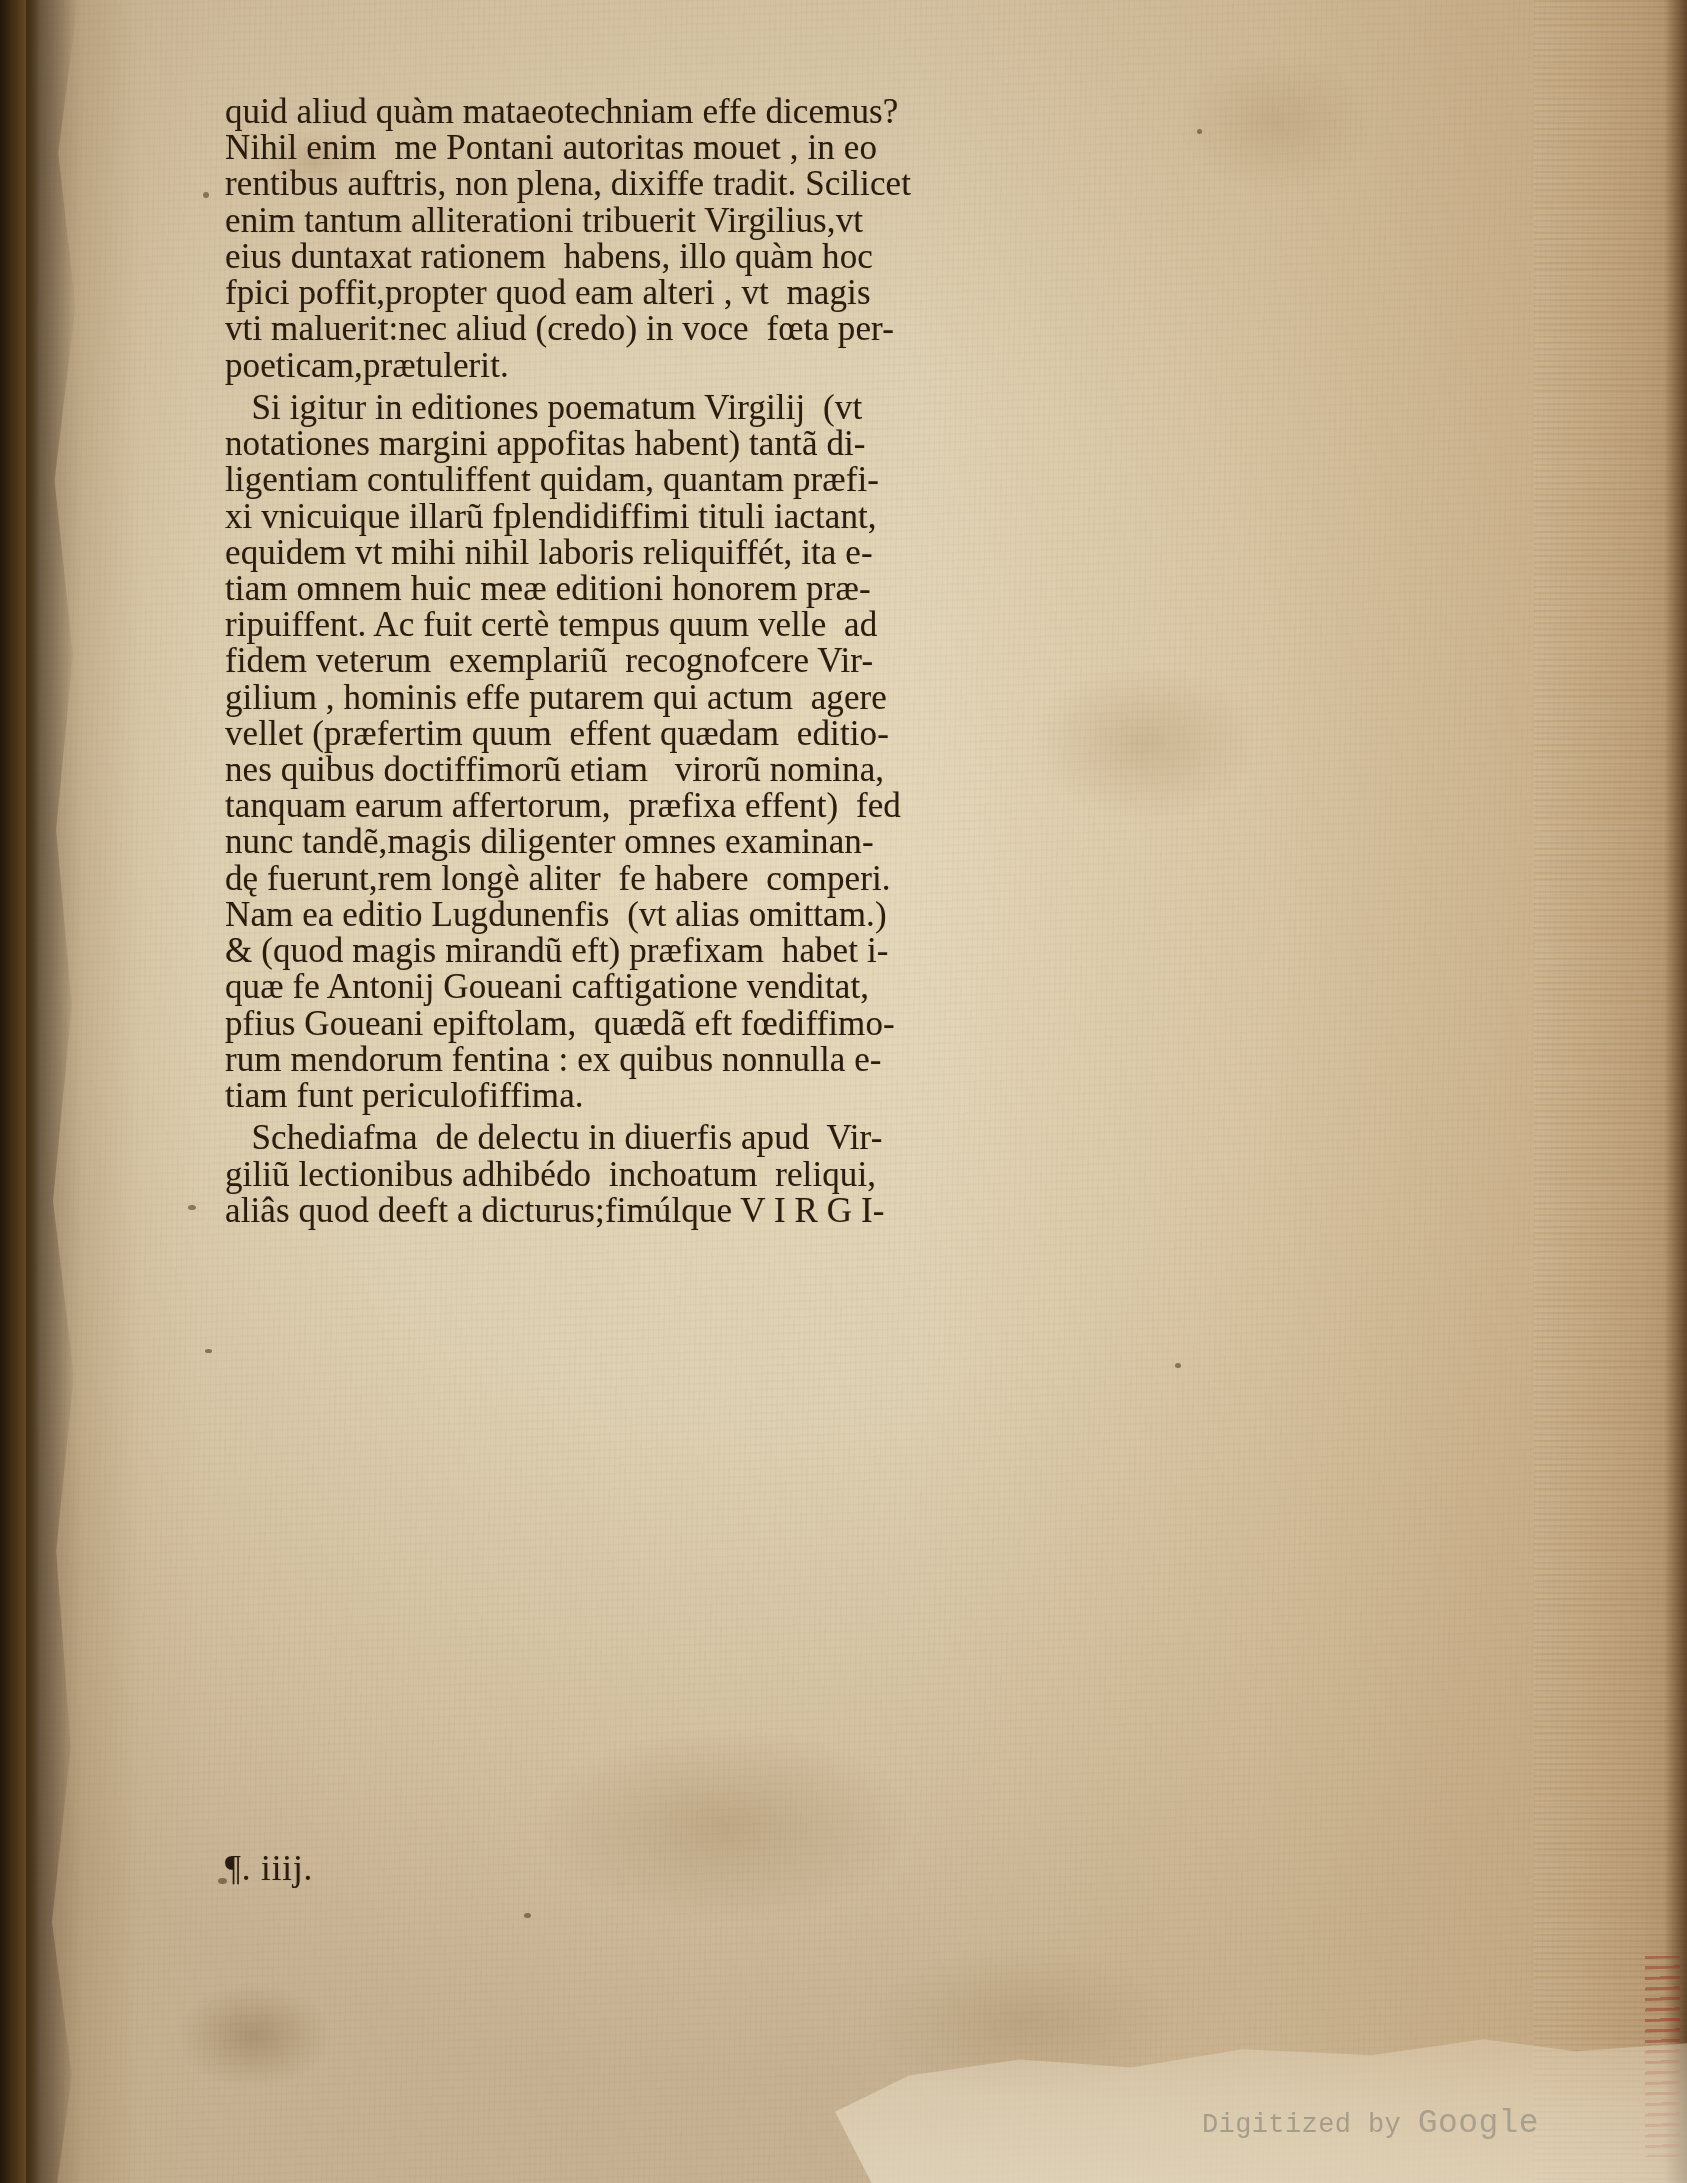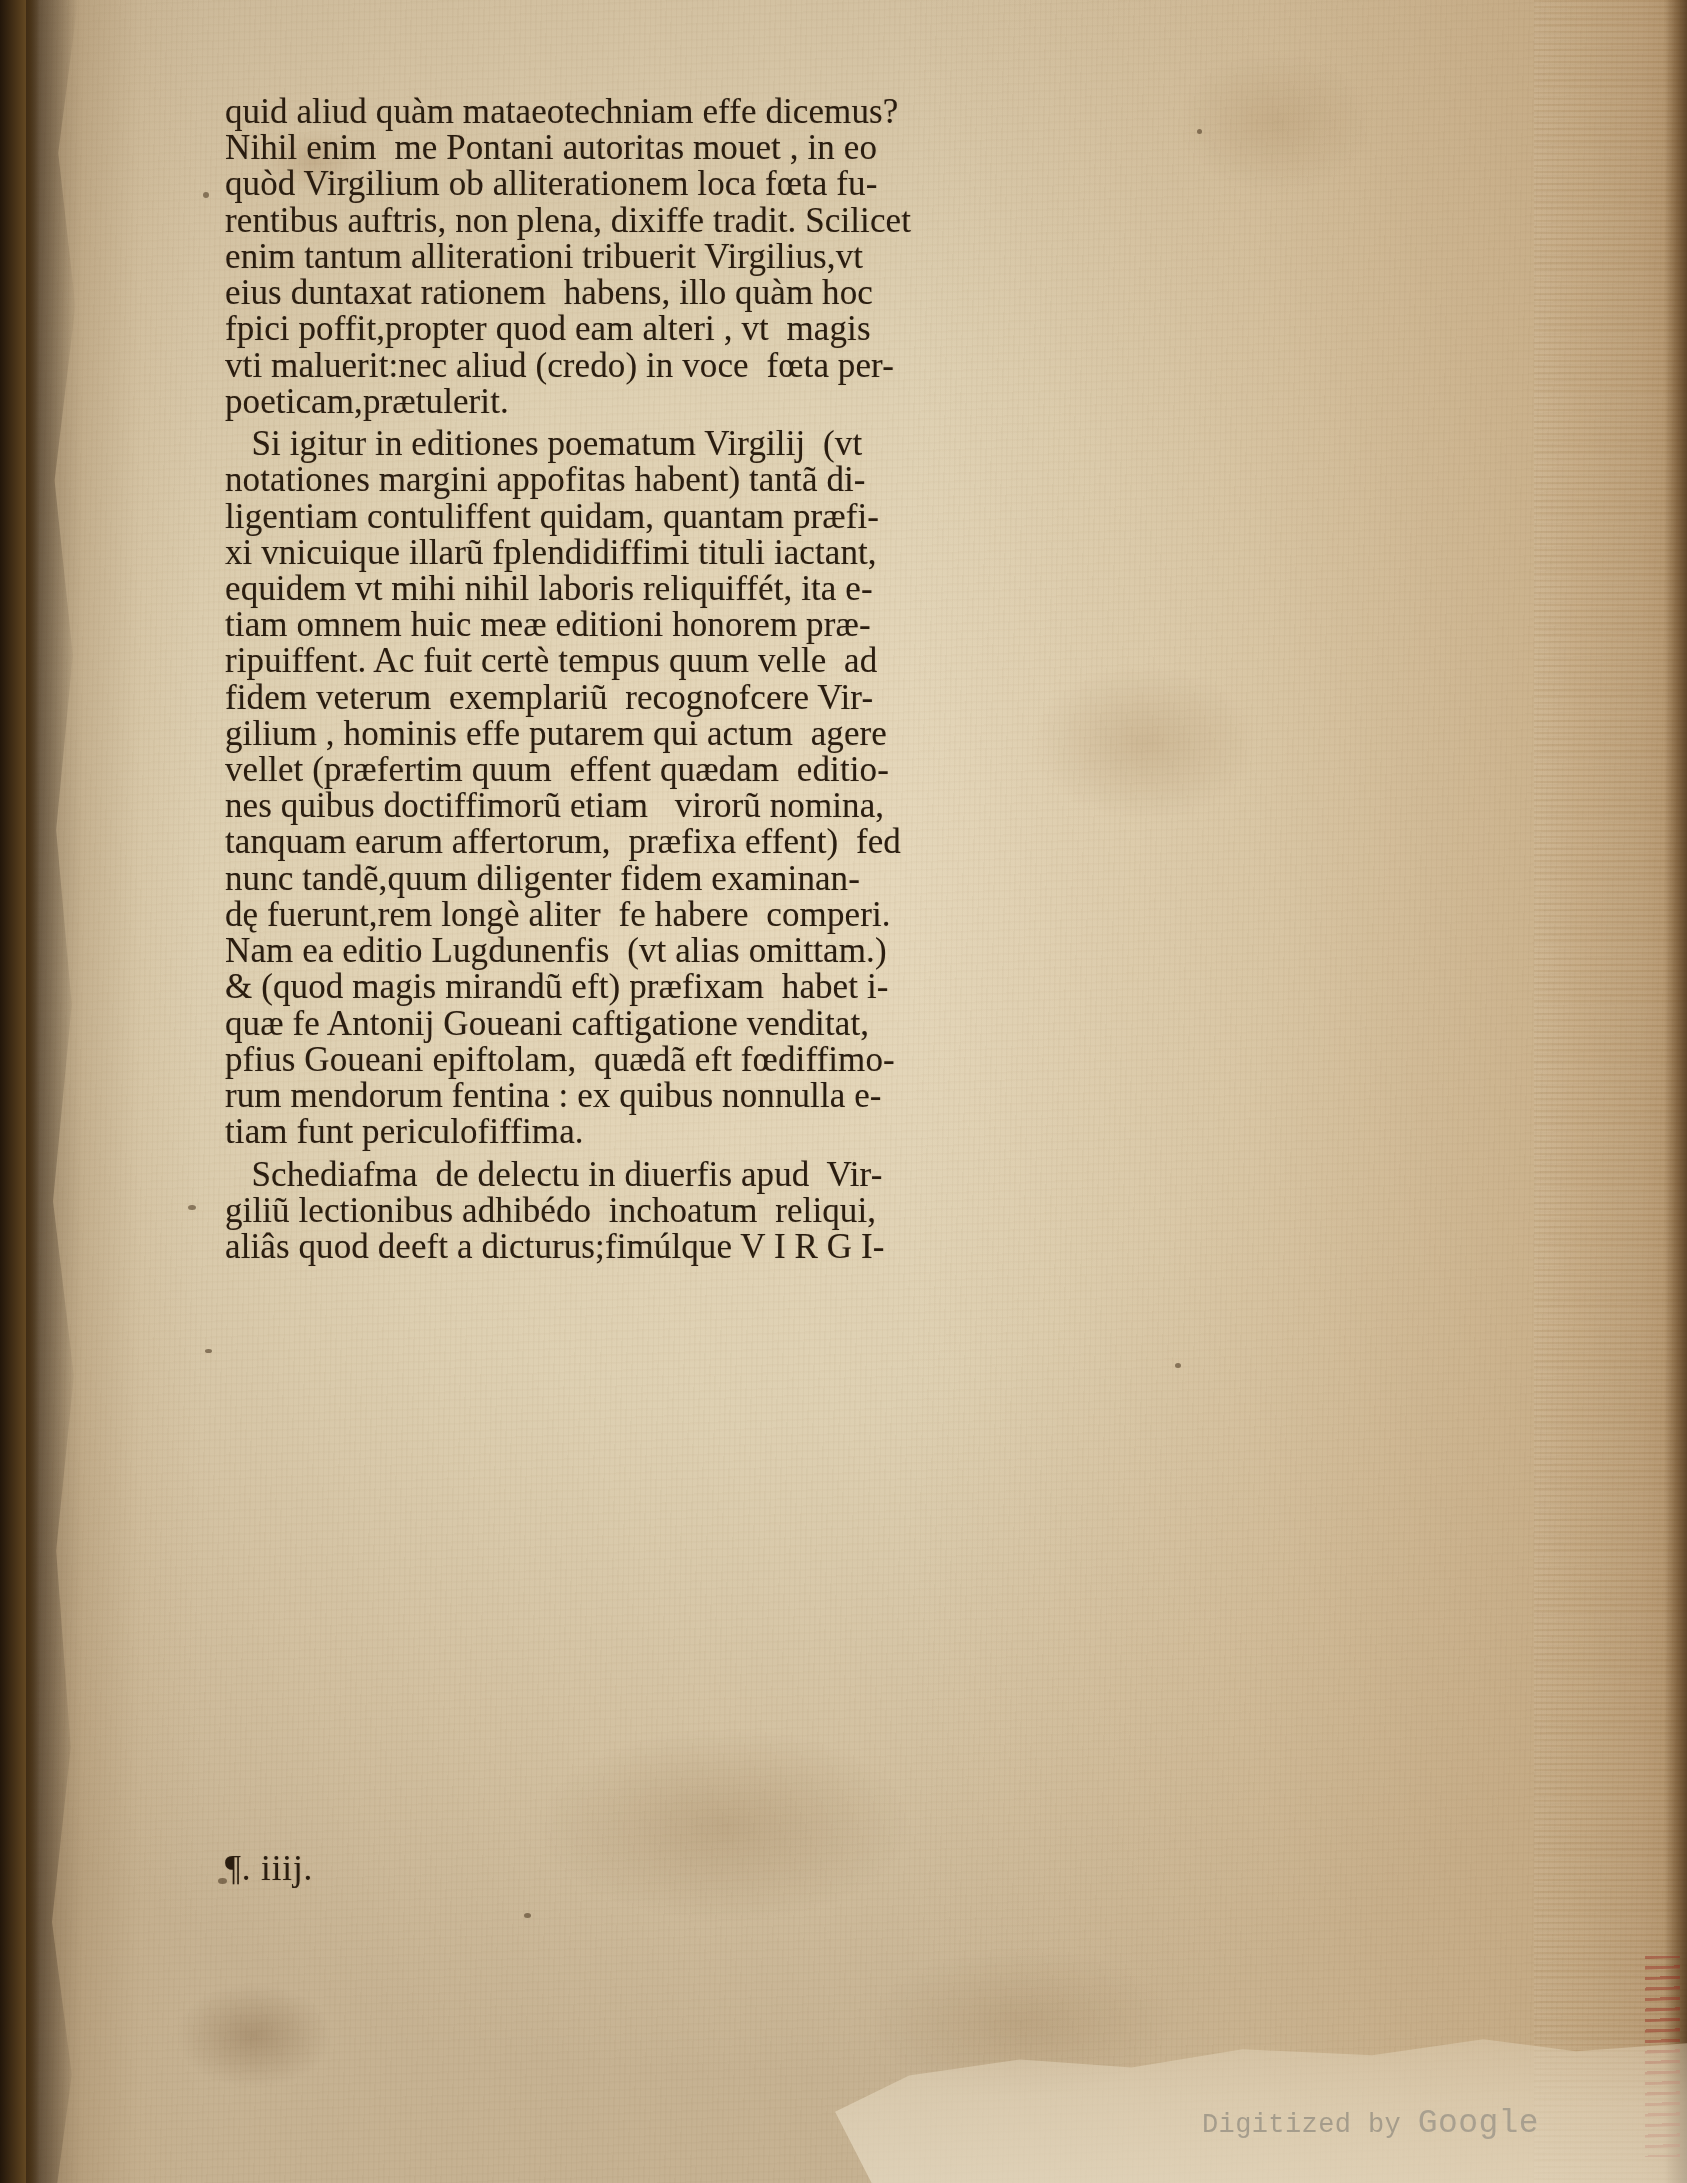--- a/index.html
+++ b/index.html
@@ -192,41 +192,40 @@
   <div class="fleck" style="left:1197px;top:129px;width:5.2px;height:5.2px;"></div>
   <div class="fleck" style="left:188px;top:1205px;width:7.9px;height:5.2px;"></div>
   <div class="fleck" style="left:205px;top:1349px;width:7px;height:4.4px;"></div>
   <div class="fleck" style="left:1175px;top:1363px;width:6.1px;height:5.2px;"></div>
   <div class="fleck" style="left:218px;top:1878px;width:8.7px;height:6.1px;"></div>
   <div class="fleck" style="left:524px;top:1913px;width:7px;height:5.2px;"></div>
 
   <div class="text-block">
     <div class="line">quid aliud quàm mataeotechniam effe dicemus?</div>
     <div class="line">Nihil enim  me Pontani autoritas mouet , in eo</div>
-    <div class="line">quòd Virgilium ob alliterationem loca fœta fu-</div>
     <div class="line">rentibus auftris, non plena, dixiffe tradit. Scilicet</div>
     <div class="line">enim tantum alliterationi tribuerit Virgilius,vt</div>
     <div class="line">eius duntaxat rationem  habens, illo quàm hoc</div>
     <div class="line">fpici poffit,propter quod eam alteri , vt  magis</div>
     <div class="line">vti maluerit:nec aliud (credo) in voce  fœta per-</div>
     <div class="line">poeticam,prætulerit.</div>
     <div class="para-gap"></div>
     <div class="line">   Si igitur in editiones poematum Virgilij  (vt</div>
     <div class="line">notationes margini appofitas habent) tantã di-</div>
     <div class="line">ligentiam contuliffent quidam, quantam præfi-</div>
     <div class="line">xi vnicuique illarũ fplendidiffimi tituli iactant,</div>
     <div class="line">equidem vt mihi nihil laboris reliquiffét, ita e-</div>
     <div class="line">tiam omnem huic meæ editioni honorem præ-</div>
     <div class="line">ripuiffent. Ac fuit certè tempus quum velle  ad</div>
     <div class="line">fidem veterum  exemplariũ  recognofcere Vir-</div>
     <div class="line">gilium , hominis effe putarem qui actum  agere</div>
     <div class="line">vellet (præfertim quum  effent quædam  editio-</div>
     <div class="line">nes quibus doctiffimorũ etiam   virorũ nomina,</div>
     <div class="line">tanquam earum affertorum,  præfixa effent)  fed</div>
-    <div class="line">nunc tandẽ,quum diligenter fidem examinan-</div>
+    <div class="line">nunc tandẽ,magis diligenter omnes examinan-</div>
     <div class="line">dę fuerunt,rem longè aliter  fe habere  comperi.</div>
     <div class="line">Nam ea editio Lugdunenfis  (vt alias omittam.)</div>
     <div class="line">&amp; (quod magis mirandũ eft) præfixam  habet i-</div>
     <div class="line">quæ fe Antonij Goueani caftigatione venditat,</div>
     <div class="line">pfius Goueani epiftolam,  quædã eft fœdiffimo-</div>
     <div class="line">rum mendorum fentina : ex quibus nonnulla e-</div>
     <div class="line">tiam funt periculofiffima.</div>
     <div class="para-gap"></div>
     <div class="line">   Schediafma  de delectu in diuerfis apud  Vir-</div>
     <div class="line">giliũ lectionibus adhibédo  inchoatum  reliqui,</div>

